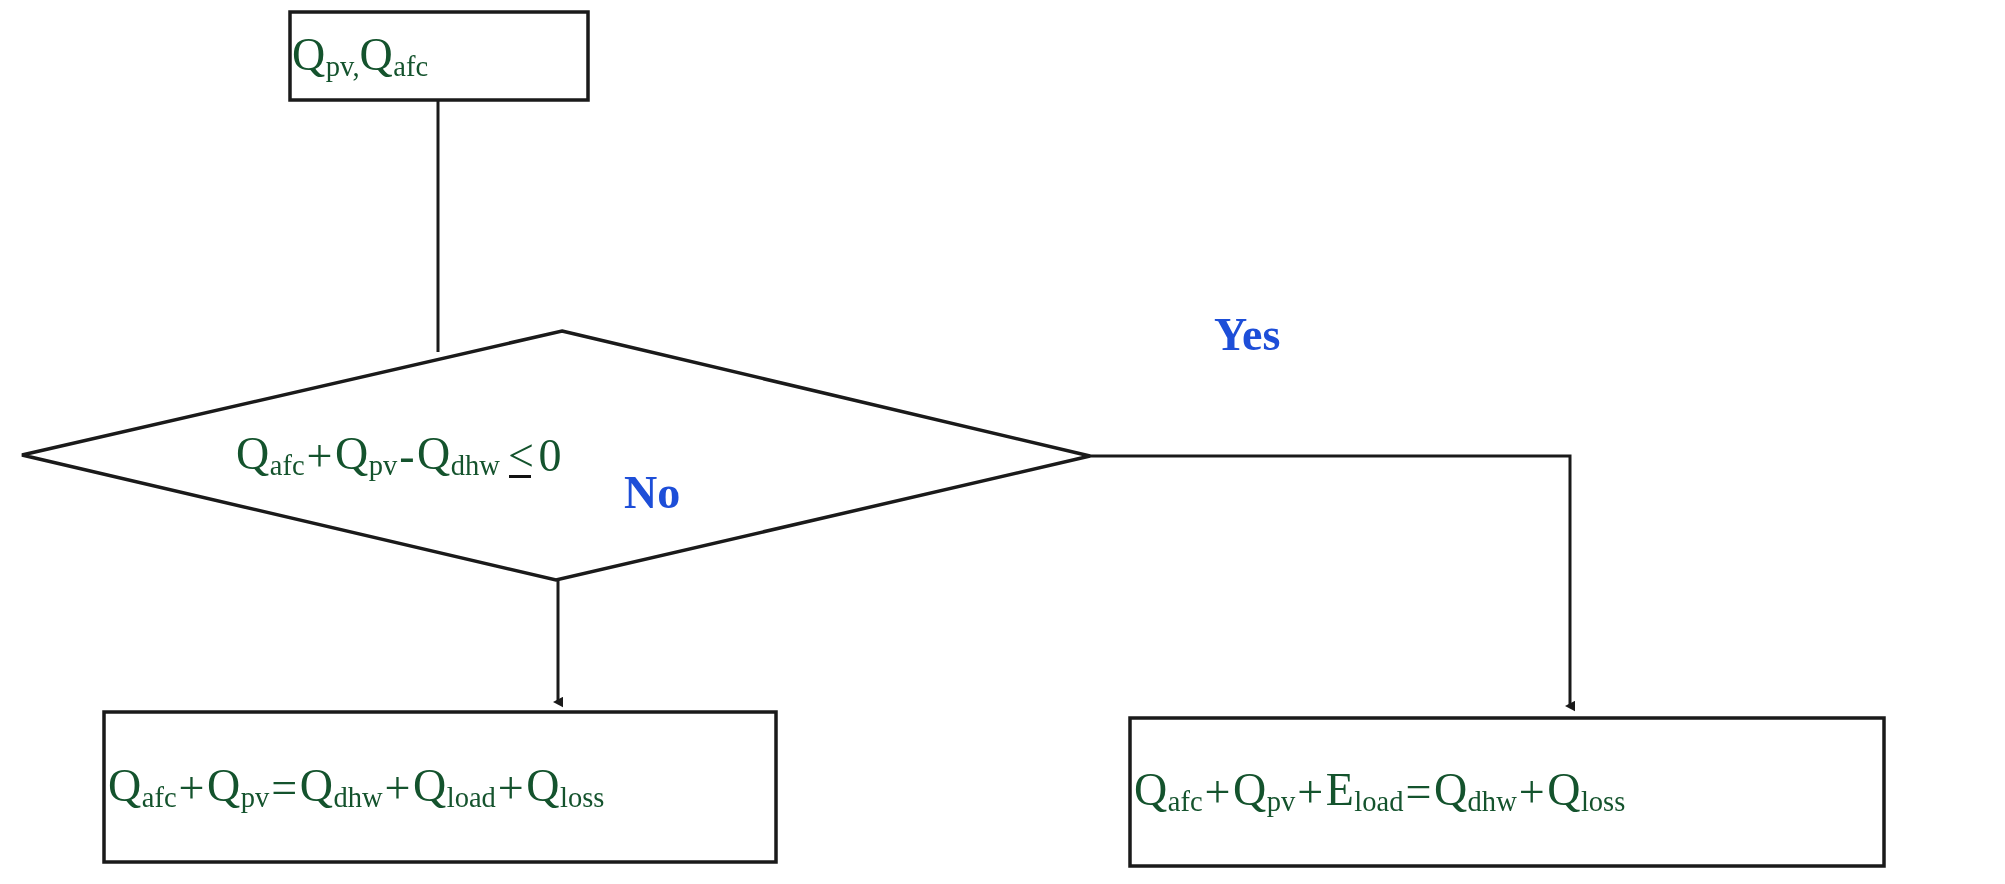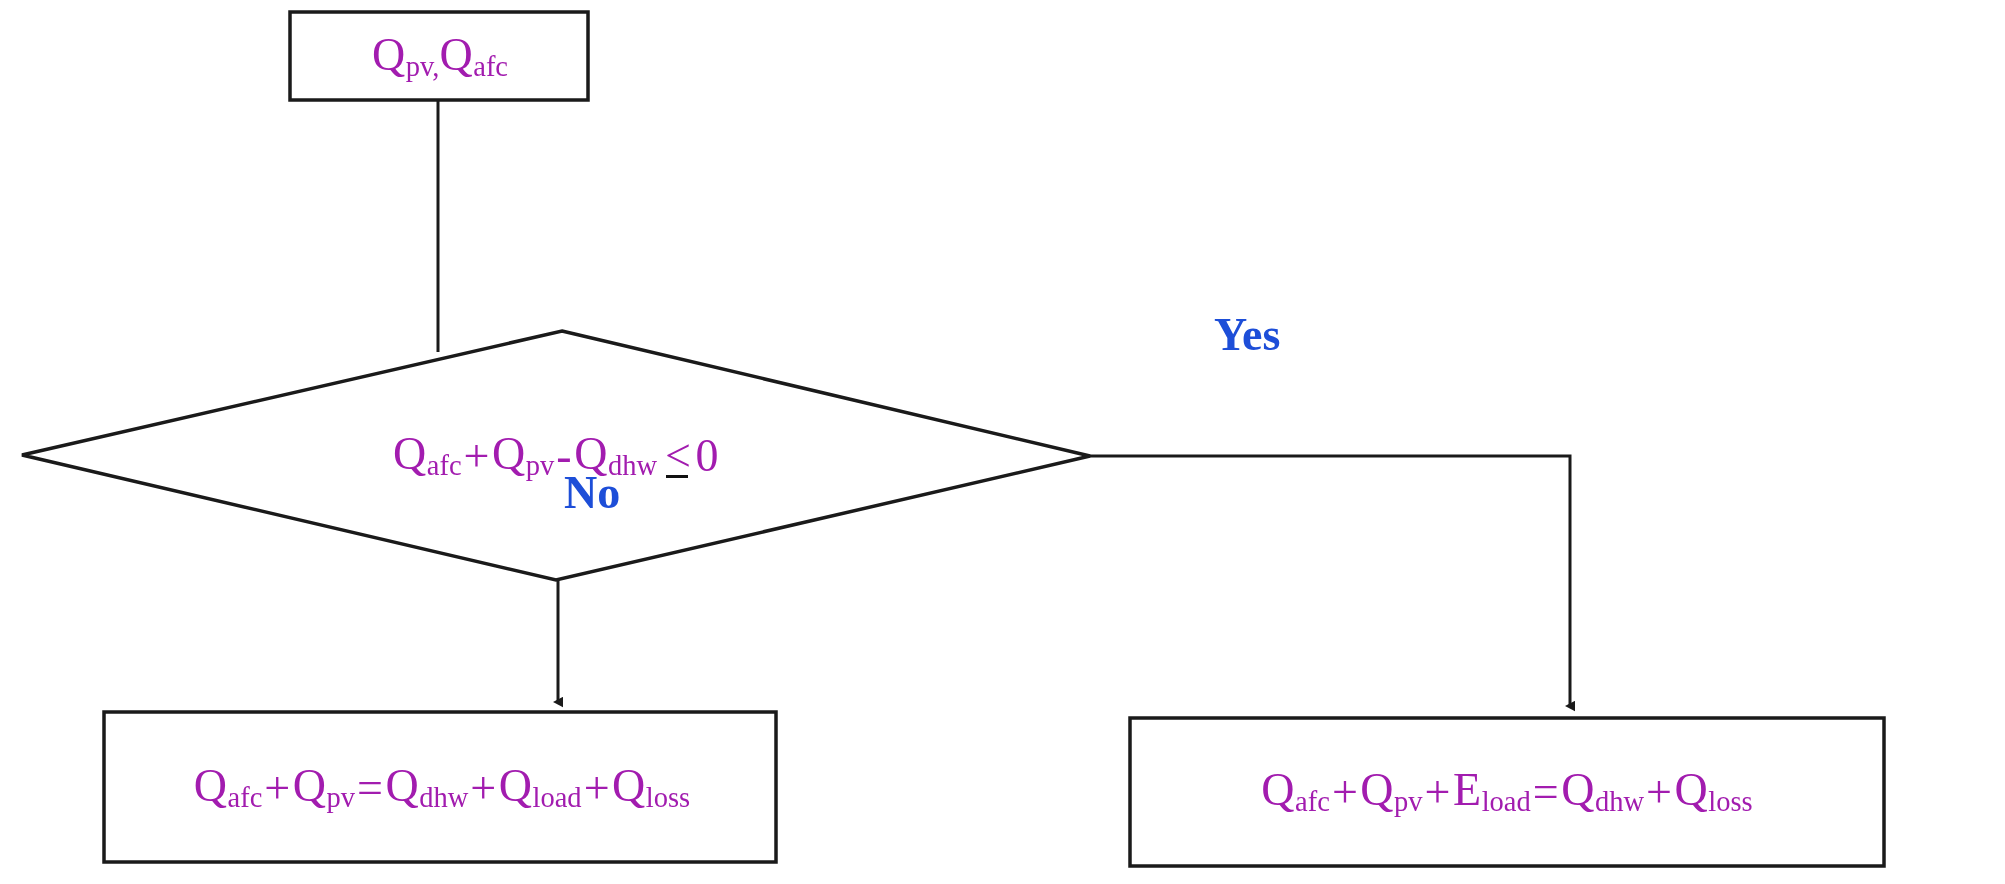--- a/index.html
+++ b/index.html
@@ -24,24 +24,23 @@
     left: 0;
     top: 0;
     width: 2005px;
     height: 884px;
   }
   
   .node-text {
     position: absolute;
     display: flex;
     align-items: center;
-    justify-content: center;
     white-space: nowrap;
     font-family: "Liberation Serif", "DejaVu Serif", serif;
-    color: #a21caf;
+    color: #14532d;
     letter-spacing: 0.5px;
   }
   .formula {
     font-size: 46px;
     line-height: 1;
   }
   .formula sub {
     font-size: 0.62em;
     vertical-align: -0.22em;
     letter-spacing: 0;
@@ -99,21 +98,21 @@
     top: 722px;
     width: 746px;
     height: 140px;
   }
   
   #yes-label {
     left: 1214px;
     top: 308px;
   }
   #no-label {
-    left: 564px;
+    left: 624px;
     top: 466px;
   }
 </style>
 </head>
 <body>
 
 <div id="canvas">
 
   <svg id="flow-svg" viewBox="0 0 2005 884">
     <defs>

